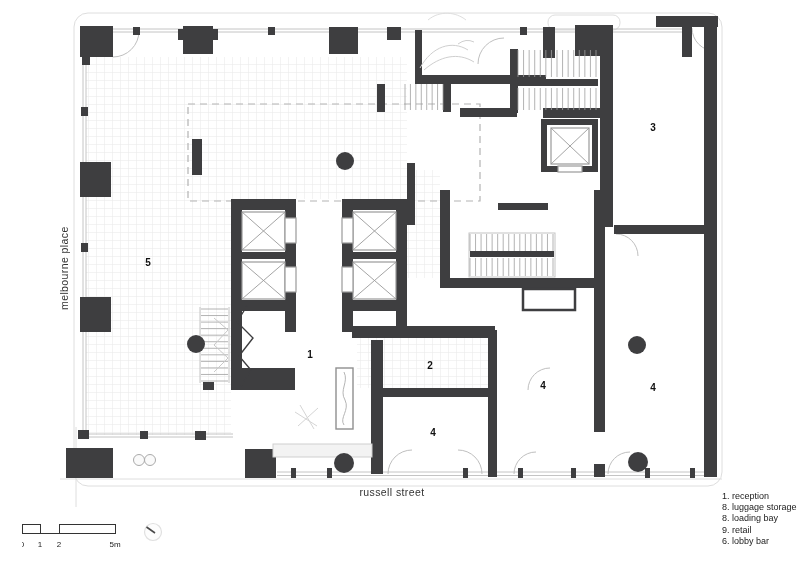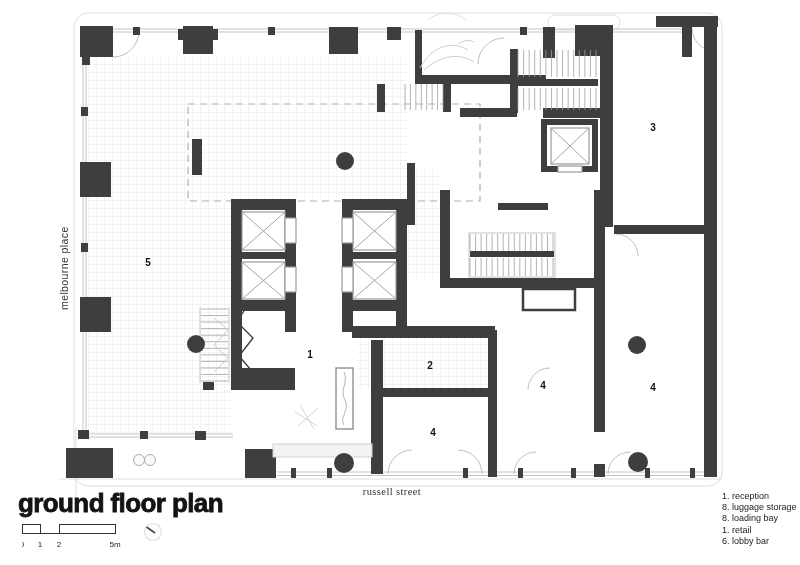--- a/index.html
+++ b/index.html
@@ -19,21 +19,21 @@
   .gc{fill:#fafafa;stroke:#aaaaaa;stroke-width:1;}
   .wv{stroke:#b5b5b5;stroke-width:1;fill:none;}
   .plant{stroke:#cfcfcf;stroke-width:1;fill:none;}
   .zig{stroke:#3e3e40;stroke-width:1.4;fill:none;}
   .zig2{stroke:#c9c9c9;stroke-width:1;fill:none;}
   
   .overlay{position:absolute;color:var(--text,#1c1c1c);}
   .page-title{left:18px;top:488px;font-size:26px;font-weight:700;letter-spacing:-0.6px;
               color:#131313;-webkit-text-stroke:0.8px #131313;}
   .street-bottom{left:392px;top:486px;transform:translateX(-50%);font-size:10.5px;
-                 letter-spacing:0.4px;color:#333;font-family:Liberation Serif, serif;}
+                 letter-spacing:0.4px;color:#333;}
   .street-left{left:58px;top:310px;transform:rotate(-90deg);transform-origin:left top;
                font-size:10.5px;letter-spacing:0.4px;color:#333;white-space:nowrap;}
   .legend{left:722px;top:491px;font-size:9px;line-height:11.2px;color:#222;}
   .room-num{position:absolute;transform:translate(-50%,-50%);font-size:10px;font-weight:700;
             color:#111;}
   .scalebar{left:22px;top:524px;}
   .north{left:142px;top:521px;}
 </style>
 </head>
 <body>
@@ -329,30 +329,29 @@
       <circle cx="345" cy="161" r="9" class="dot"></circle>
       <circle cx="196" cy="344" r="9" class="dot"></circle>
       <circle cx="637" cy="345" r="9" class="dot"></circle>
       <circle cx="344" cy="463" r="10" class="dot"></circle>
       <circle cx="638" cy="462" r="10" class="dot"></circle>
       <circle cx="139" cy="460" r="5.5" class="gc"></circle>
       <circle cx="150" cy="460" r="5.5" class="gc"></circle>
     </g>
   </svg>
 
-  <div class="overlay page-title">ground floor plan</div>
 
   <div class="overlay street-bottom">russell street</div>
   <div class="overlay street-left">melbourne place</div>
 
   <div class="overlay legend">
       <div>1. reception</div>
       <div>8. luggage storage</div>
       <div>8. loading bay</div>
-      <div>1. retail</div>
+      <div>9. retail</div>
       <div>6. lobby bar</div>
     </div>
 
   <div>
       <span class="room-num" style="left: 310px; top: 354px;">1</span>
       <span class="room-num" style="left: 430px; top: 365px;">2</span>
       <span class="room-num" style="left: 653px; top: 127px;">3</span>
       <span class="room-num" style="left: 433px; top: 432px;">4</span>
       <span class="room-num" style="left: 543px; top: 385px;">4</span>
       <span class="room-num" style="left: 653px; top: 387px;">4</span>

